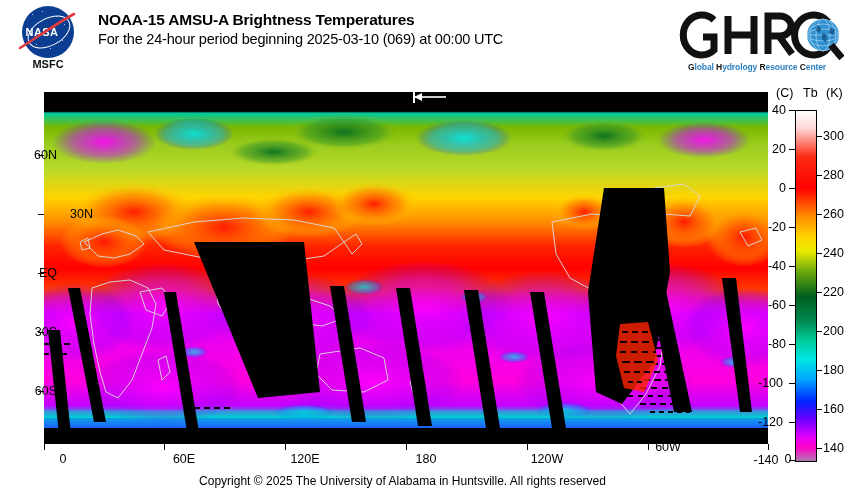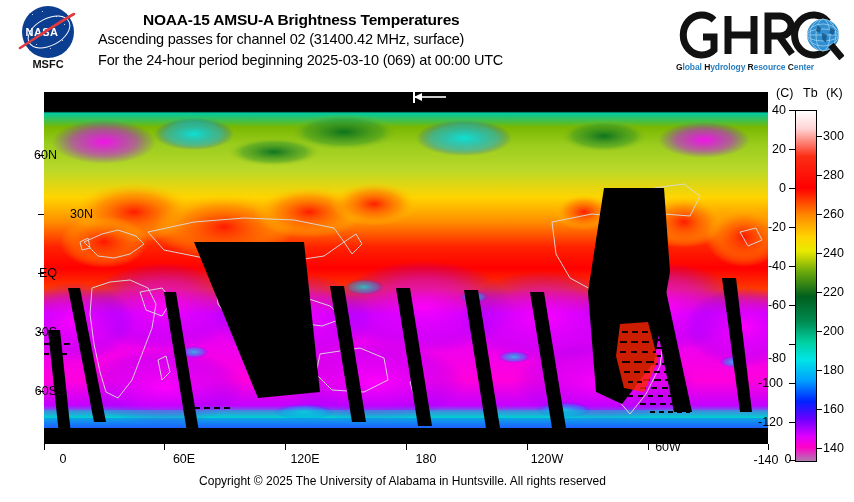--- a/index.html
+++ b/index.html
@@ -18,26 +18,26 @@
   .nasa-ball .orbit{position:absolute;left:4px;top:12px;width:44px;height:26px;
     border:1.4px solid #ffffff;border-radius:50%;transform:rotate(-28deg);}
   .nasa-text{position:absolute;left:7px;top:20px;width:38px;text-align:center;
     color:#fff;font-weight:bold;font-size:11px;letter-spacing:.4px;
     font-family:"Liberation Sans",sans-serif;z-index:3;}
   .nasa-swoosh{position:absolute;left:0px;top:6px;width:64px;height:40px;z-index:4;}
   .msfc{position:absolute;left:0;top:52px;width:64px;text-align:center;
     font-size:11px;font-weight:bold;color:#111;}
 
   .titles{position:absolute;left:98px;top:10px;color:#000;}
-  .t1{font-size:15.5px;font-weight:bold;letter-spacing:-0.2px;line-height:19px;margin-left:45px;}
+  .t1{font-size:15.5px;font-weight:bold;letter-spacing:-0.2px;line-height:19px;}
   .t2{font-size:14.5px;line-height:21px;letter-spacing:-0.2px;}
   .t3{font-size:14.5px;line-height:21px;letter-spacing:-0.2px;}
 
   .ghrc{position:absolute;left:676px;top:6px;width:170px;height:72px;}
-  .ghrc-sub{position:absolute;left:0;top:56px;width:162px;text-align:left;
+  .ghrc-sub{position:absolute;left:0;top:56px;width:162px;text-align:center;
     font-size:8.5px;font-weight:bold;color:#2a7fc1;letter-spacing:-0.1px;}
   .ghrc-sub b{color:#111;}
 
   
   .map-wrap{position:absolute;left:44px;top:92px;width:724px;height:352px;
     background:#000;overflow:hidden;}
   .map-canvas{position:absolute;left:0;top:0;width:724px;height:352px;}
 
   .axis-label{position:absolute;font-size:12.5px;color:#000;padding-left:19px;}
   .lat-lab{text-align:right;width:38px;}
@@ -78,21 +78,20 @@
     </div>
     <div class="nasa-text">NASA</div>
     <svg class="nasa-swoosh" viewBox="0 0 64 40">
       <path d="M4,36 C20,26 40,12 58,2" stroke="#e03a3e" stroke-width="2.6" fill="none" stroke-linecap="round"></path>
     </svg>
     <div class="msfc">MSFC</div>
   </div>
 
   <div class="titles">
     <div class="t1">NOAA-15 AMSU-A Brightness Temperatures</div>
-    <div class="t2">Ascending passes for channel 02 (31400.42 MHz, surface)</div>
     <div class="t3">For the 24-hour period beginning 2025-03-10 (069) at 00:00 UTC</div>
   </div>
 
   <div class="ghrc">
     <svg width="168" height="58" viewBox="0 0 168 58">
       <g fill="none" stroke="#111" stroke-width="7">
         <path d="M38,14 A18.5,20 0 1,0 38,44 L38,31 L27,31" stroke-linecap="butt"></path>
         <path d="M52,10 L52,48 M52,29 L78,29 M78,10 L78,48"></path>
         <path d="M92,48 L92,10 L104,10 A11,10 0 0,1 104,30 L92,30 M103,30 L116,48"></path>
         <path d="M152,16 A19,20 0 1,0 152,42" stroke-linecap="butt"></path>
@@ -365,21 +364,21 @@
   <div class="cb-tick" style="left:789px;top:227px;width:6px;"></div>
   <div class="cb-lab left" style="left:752px;top:220px;">-20</div>
 
   <div class="cb-tick" style="left:789px;top:266px;width:6px;"></div>
   <div class="cb-lab left" style="left:752px;top:259px;">-40</div>
 
   <div class="cb-tick" style="left:789px;top:305px;width:6px;"></div>
   <div class="cb-lab left" style="left:752px;top:298px;">-60</div>
 
   <div class="cb-tick" style="left:789px;top:344px;width:6px;"></div>
-  <div class="cb-lab left" style="left:752px;top:337px;margin-top:14px;">-80</div>
+  <div class="cb-lab left" style="left:752px;top:337px;">-80</div>
 
   <div class="cb-tick" style="left:789px;top:383px;width:6px;"></div>
   <div class="cb-lab left" style="left:749px;top:376px;">-100</div>
 
   <div class="cb-tick" style="left:789px;top:422px;width:6px;"></div>
   <div class="cb-lab left" style="left:749px;top:415px;">-120</div>
 
   <div class="cb-tick" style="left:789px;top:460px;width:6px;"></div>
   <div class="cb-lab left" style="left:749px;top:453px;text-align:center;">-140</div>
 

